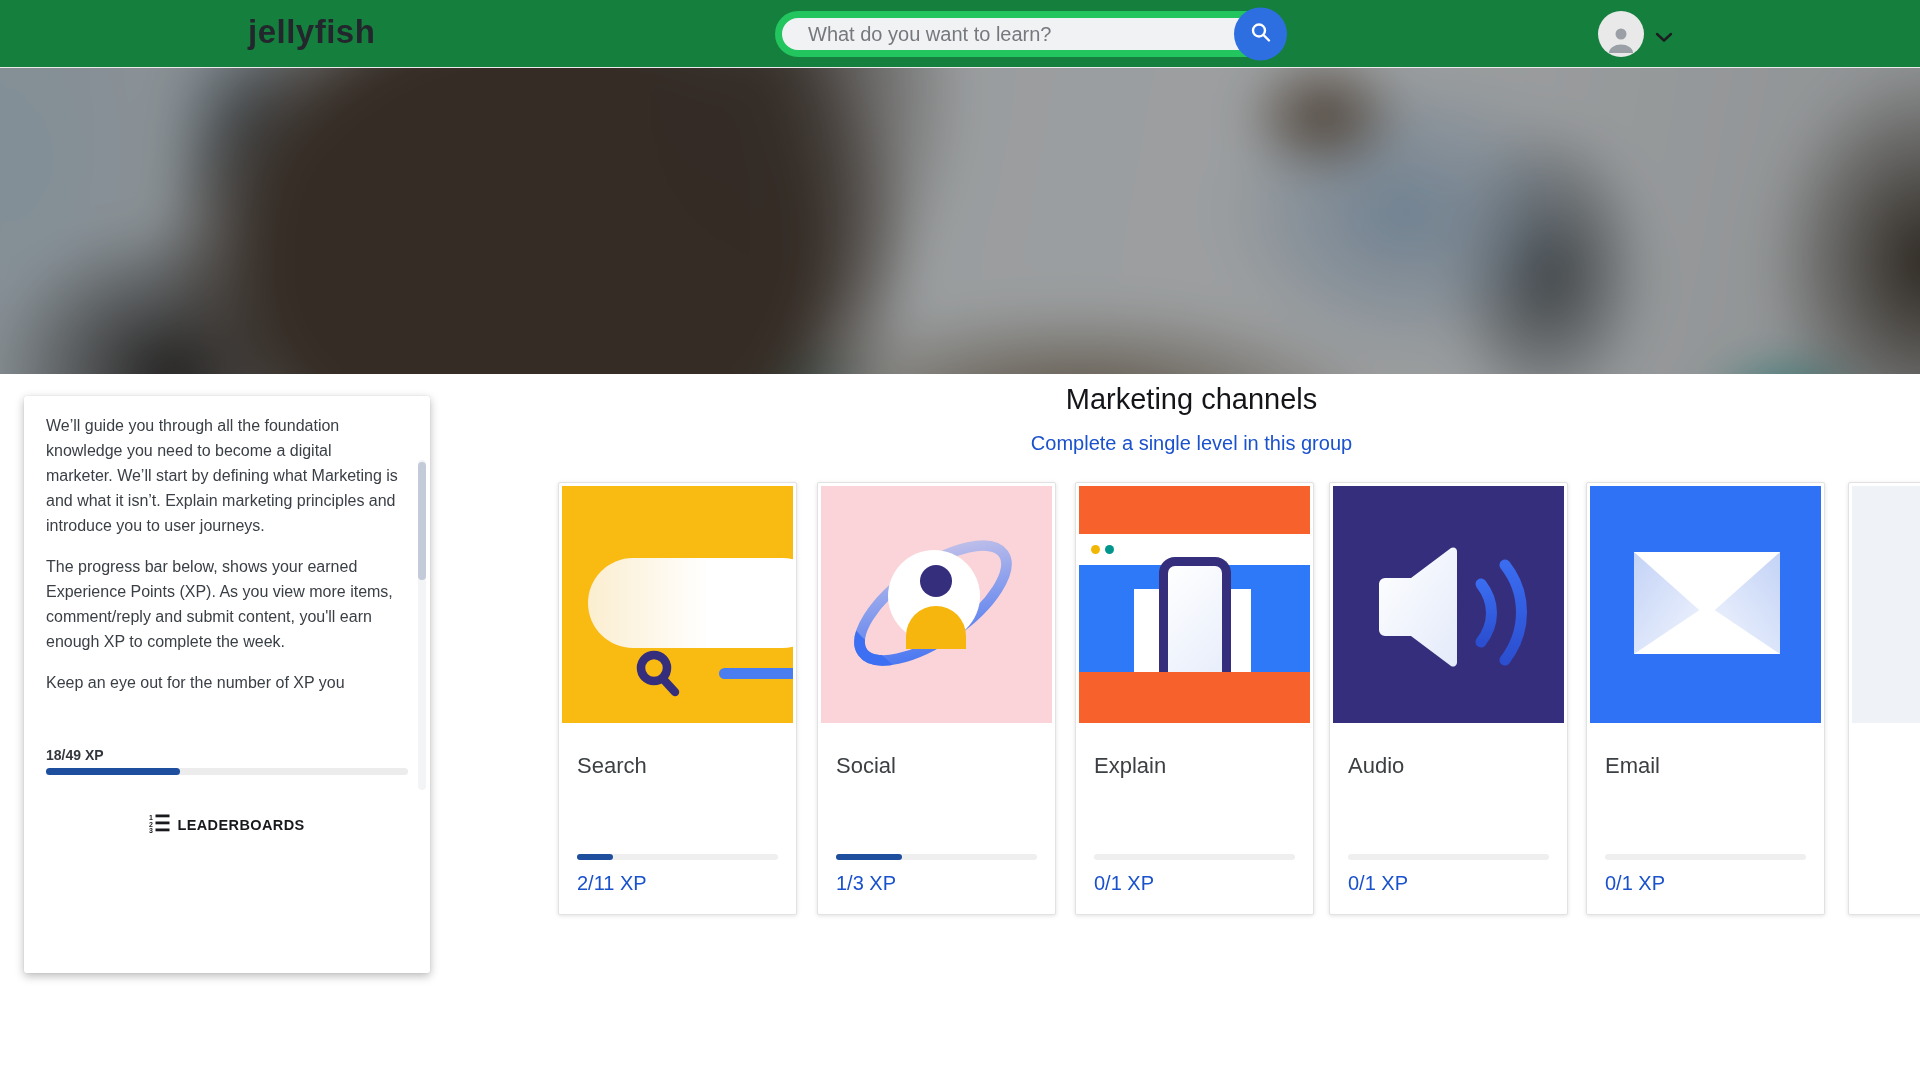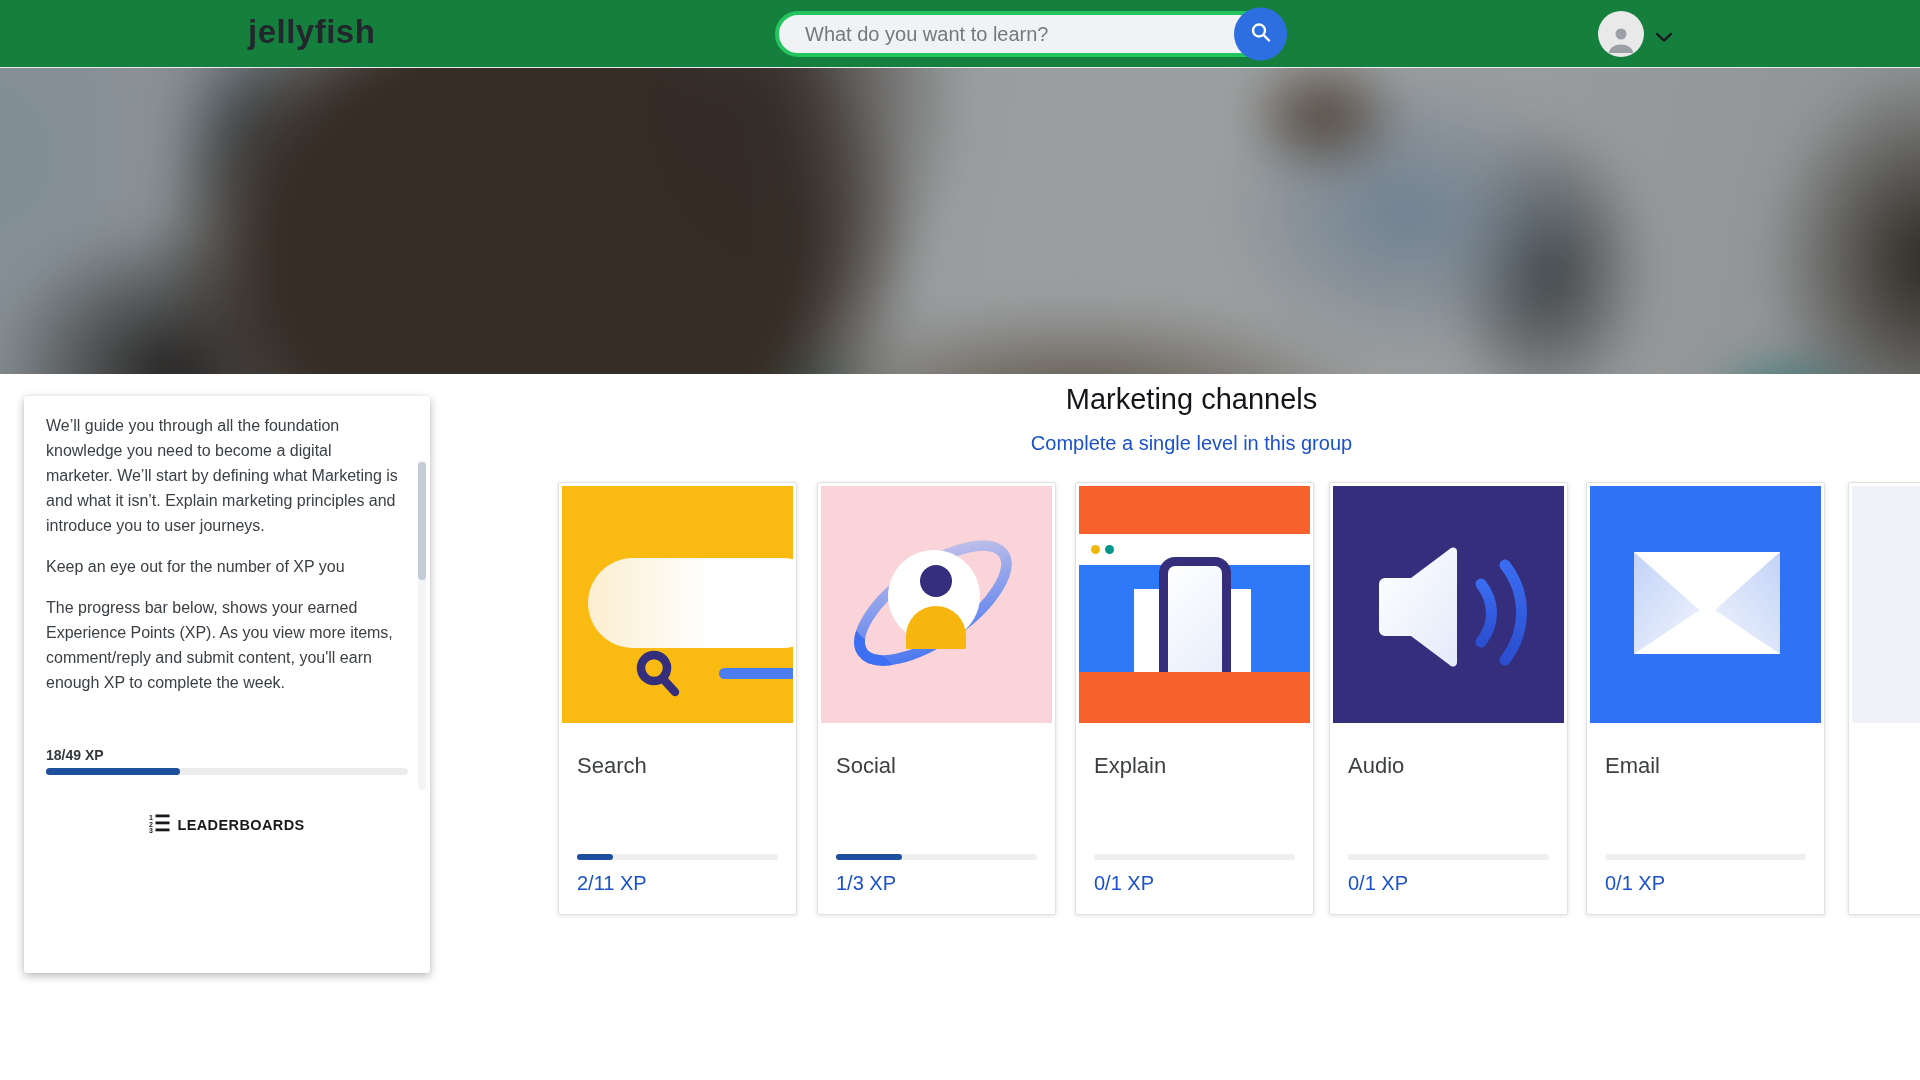--- a/index.html
+++ b/index.html
@@ -5,21 +5,21 @@
   * { margin: 0; padding: 0; box-sizing: border-box; }
   html, body { width: 1920px; height: 1080px; overflow: hidden; background: #fff;
     font-family: "Liberation Sans", sans-serif; position: relative; }
 
   
   .header { position: absolute; top: 0; left: 0; width: 1920px; height: 68px;
     background: #15803d; border-bottom: 1px solid #ebebeb; z-index: 10; }
   .logo { position: absolute; left: 248px; top: 13px; font-size: 33px; font-weight: 700;
     letter-spacing: 0.5px; color: #23262c; cursor: pointer; }
   .search-wrap { position: absolute; left: 775px; top: 11px; width: 508px; height: 46px; }
-  .search-input { width: 100%; height: 100%; border-radius: 23px; border: 4px solid #22c55e;
+  .search-input { width: 100%; height: 100%; border-radius: 23px; border: 7px solid #22c55e;
     background: #f1f2f3; padding: 0 64px 0 26px; font-size: 20px; color: #444;
     font-family: "Liberation Sans", sans-serif; outline: none; }
   .search-input::placeholder { color: #75797e; }
   .search-btn { position: absolute; right: -4px; top: 50%; transform: translateY(-50%);
     width: 53px; height: 53px; border-radius: 50%; background: #2d6fe0; border: none;
     display: flex; align-items: center; justify-content: center; cursor: pointer; }
   .avatar { position: absolute; left: 1598px; top: 11px; width: 46px; height: 46px;
     border-radius: 50%; background: #e9e9ea; overflow: hidden; cursor: pointer;
     display: flex; align-items: flex-end; justify-content: center; }
   .avatar-chevron { position: absolute; left: 1655px; top: 29px; cursor: pointer; }
@@ -148,22 +148,22 @@
 </div>
 
 <div class="hero">
   <div class="hero-art"></div>
   <div class="hero-overlay"></div>
 </div>
 
 <div class="week-card">
   <div class="week-body">
     <p>We’ll guide you through all the foundation knowledge you need to become a digital marketer. We’ll start by defining what Marketing is and what it isn’t. Explain marketing principles and introduce you to user journeys.</p>
+    <p>The progress bar below, shows your earned Experience Points (XP). As you view more items, comment/reply and submit content, you'll earn enough XP to complete the week.</p>
     <p>Keep an eye out for the number of XP you</p>
-    <p>The progress bar below, shows your earned Experience Points (XP). As you view more items, comment/reply and submit content, you'll earn enough XP to complete the week.</p>
   </div>
   <div class="week-scrollbar">
     <div class="week-scrollbar-thumb"></div>
   </div>
   <div class="week-xp-label">18/49 XP</div>
   <div class="week-progress">
     <div class="week-progress-fill" style="width: 37%;"></div>
   </div>
   <div class="leaderboards">
     <span>

